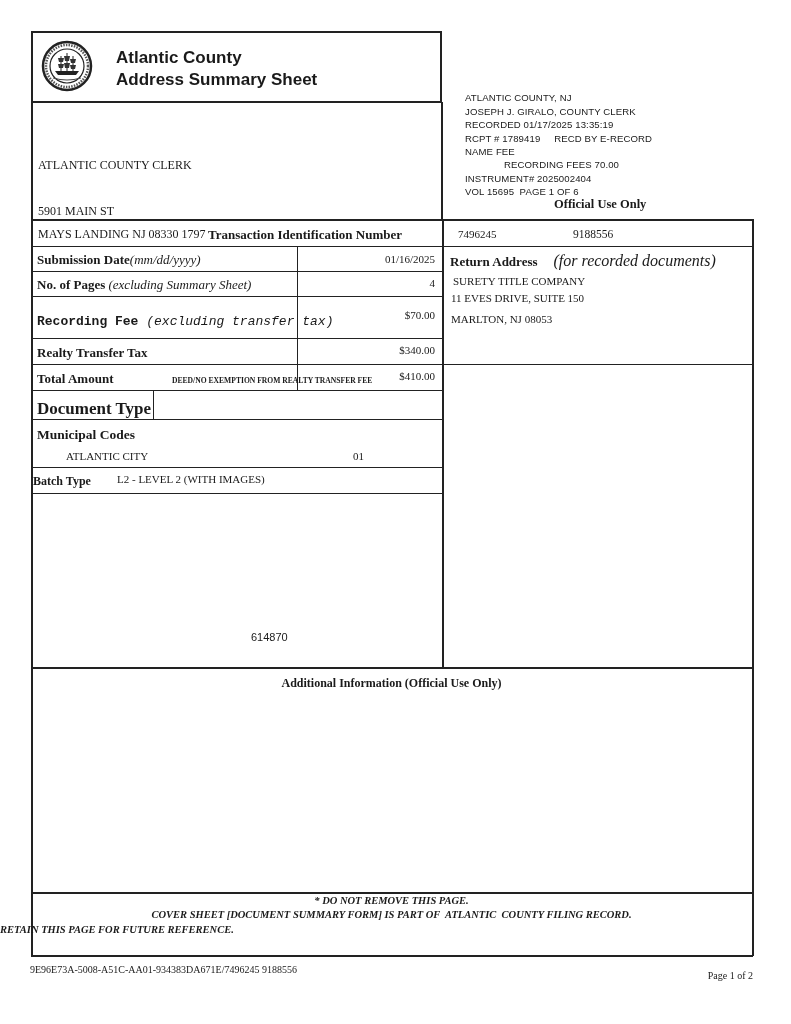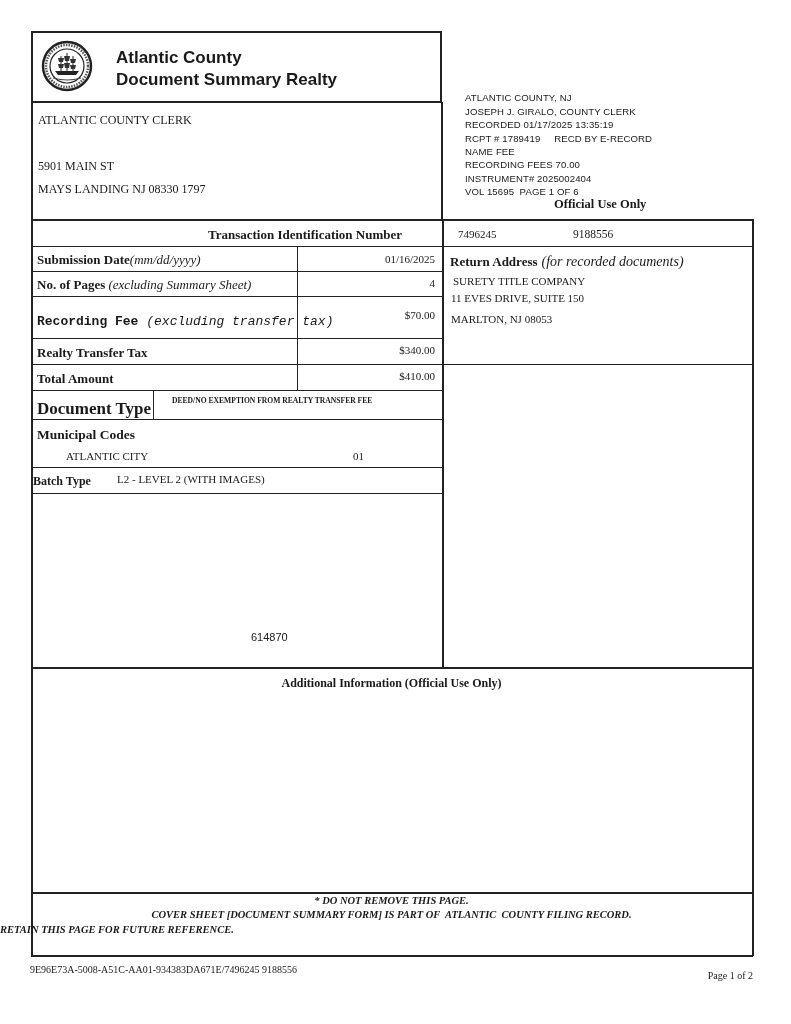--- a/index.html
+++ b/index.html
@@ -17,21 +17,21 @@
   .bold { font-weight: bold; }
   .ital { font-style: italic; }
 
   
   #header-box { left: 31px; top: 31px; width: 411px; height: 72px; border: 2px solid #222; }
   #seal { left: 41px; top: 40px; width: 52px; height: 52px; }
   #title1 { left: 116px; top: 48px; font-size: 17px; font-weight: bold; }
   #title2 { left: 116px; top: 70px; font-size: 17px; font-weight: bold; }
 
   
-  .clerk-line { left: 38px; font-size: 12px; }
+  .clerk-line { left: 38px; font-size: 12px; margin-top: 45px; }
 
   
   .stamp-line { left: 465px; font-size: 9.6px; line-height: 12px; letter-spacing: 0.1px; }
 
   .lbl { font-size: 13px; }
   .val { font-size: 11px; text-align: right; }
 </style>
 </head>
 <body>
 
@@ -41,34 +41,34 @@
   <circle cx="26" cy="26" r="17" fill="none" stroke="#222" stroke-width="1.2"></circle>
   <circle cx="26" cy="26" r="21" fill="none" stroke="#555" stroke-width="2.5" stroke-dasharray="1.5 1.2"></circle>
   <path d="M14 31 L38 31 L35 35 L17 35 Z" fill="#222"></path>
   <line x1="20" y1="16" x2="20" y2="31" stroke="#222" stroke-width="1"></line>
   <line x1="26" y1="13" x2="26" y2="31" stroke="#222" stroke-width="1"></line>
   <line x1="32" y1="16" x2="32" y2="31" stroke="#222" stroke-width="1"></line>
   <path d="M17 18 L23 18 L22 22 L18 22 Z M23 16 L29 16 L28 21 L24 21 Z M29 19 L35 19 L34 23 L30 23 Z M17 24 L23 24 L22 28 L18 28 Z M23 23 L29 23 L28 28 L24 28 Z M29 25 L35 25 L34 29 L30 29 Z" fill="#333"></path>
   <path d="M12 38 Q26 42 40 38" fill="none" stroke="#444" stroke-width="1"></path>
 </svg>
 <div id="title1" class="abs sans">Atlantic County</div>
-<div id="title2" class="abs sans">Document Summary Realty</div>
+<div id="title2" class="abs sans">Address Summary Sheet</div>
 
 <div class="line-v" style="left:31px; top:102px; height:118px;"></div>
 <div class="line-v" style="left:441px; top:102px; height:118px;"></div>
 <div class="abs clerk-line serif" style="top:113px;">ATLANTIC COUNTY CLERK</div>
 <div class="abs clerk-line serif" style="top:159px;">5901 MAIN ST</div>
 <div class="abs clerk-line serif" style="top:182px;">MAYS LANDING NJ 08330 1797</div>
 
 <div class="abs sans stamp-line" style="top:92px;">ATLANTIC COUNTY, NJ</div>
 <div class="abs sans stamp-line" style="top:106px;">JOSEPH J. GIRALO, COUNTY CLERK</div>
 <div class="abs sans stamp-line" style="top:119px;">RECORDED 01/17/2025 13:35:19</div>
 <div class="abs sans stamp-line" style="top:133px; white-space:pre;">RCPT # 1789419     RECD BY E-RECORD</div>
 <div class="abs sans stamp-line" style="top:146px;">NAME FEE</div>
-<div class="abs sans stamp-line" style="top:159px;">RECORDING FEES 70.00</div>
+<div class="abs sans stamp-line" style="top:159px;margin-left:39px;">RECORDING FEES 70.00</div>
 <div class="abs sans stamp-line" style="top:173px;">INSTRUMENT# 2025002404</div>
 <div class="abs sans stamp-line" style="top:186px; white-space:pre;">VOL 15695  PAGE 1 OF 6</div>
 <div class="abs serif bold" style="left:554px; top:197px; font-size:12.5px;">Official Use Only</div>
 
 <div class="line-h" style="left:31px; top:219px; width:722px;"></div>
 
 <div class="line-v" style="left:31px; top:219px; width:0; height:737px;"></div>
 <div class="line-v" style="left:752px; top:219px; height:737px;"></div>
 
 <div class="line-v" style="left:442px; top:219px; height:449px;"></div>
@@ -111,34 +111,34 @@
 </div>
 <div class="abs serif val" style="right:356px; top:309px;">$70.00</div>
 
 <div class="abs serif lbl bold" style="left:37px; top:345px;">Realty Transfer Tax</div>
 <div class="abs serif val" style="right:356px; top:344px;">$340.00</div>
 
 <div class="abs serif lbl bold" style="left:37px; top:371px;">Total Amount</div>
 <div class="abs serif val" style="right:356px; top:370px;">$410.00</div>
 
 <div class="abs serif bold" style="left:37px; top:399px; font-size:17px;">Document Type</div>
-<div class="abs serif bold" style="left:160px; top:396px; font-size:7.6px;padding-left:12px;">DEED/NO EXEMPTION FROM REALTY TRANSFER FEE</div>
+<div class="abs serif bold" style="left:160px; top:376px; font-size:7.6px;padding-left:12px;">DEED/NO EXEMPTION FROM REALTY TRANSFER FEE</div>
 
 <div class="abs serif bold" style="left:37px; top:427px; font-size:13.5px;">Municipal Codes</div>
 <div class="abs serif" style="left:66px; top:450px; font-size:11px;">ATLANTIC CITY</div>
 <div class="abs serif" style="left:353px; top:450px; font-size:11px;">01</div>
 
 <div class="abs serif bold" style="left:33px; top:474px; font-size:12px;">Batch Type</div>
 <div class="abs serif" style="left:117px; top:473px; font-size:11px;">L2 - LEVEL 2 (WITH IMAGES)</div>
 
 <div class="abs sans" style="left:215px; top:631px; font-size:11px;padding-left:36px;">614870</div>
 
 <div class="abs serif" style="left:450px; top:252px;">
   <span class="bold" style="font-size:13px;">Return Address</span>
-  <span class="ital" style="font-size:14px; margin-left:0;">(for recorded documents)</span>
+  <span class="ital" style="font-size:16px; margin-left:12px;">(for recorded documents)</span>
 </div>
 <div class="abs serif" style="left:453px; top:275px; font-size:11px;">SURETY TITLE COMPANY</div>
 <div class="abs serif" style="left:451px; top:292px; font-size:11px;">11 EVES DRIVE, SUITE 150</div>
 <div class="abs serif" style="left:451px; top:313px; font-size:11px;">MARLTON, NJ 08053</div>
 
 <div class="abs serif bold" style="left:0; width:783px; text-align:center; top:676px; font-size:12px;">Additional Information (Official Use Only)</div>
 
 <div class="abs serif bold ital" style="left:0; width:783px; text-align:center; top:895px; font-size:10.5px;">* DO NOT REMOVE THIS PAGE.</div>
 <div class="abs serif bold ital" style="left:0; width:783px; text-align:center; top:909px; font-size:10.5px; white-space:pre;">COVER SHEET [DOCUMENT SUMMARY FORM] IS PART OF  ATLANTIC  COUNTY FILING RECORD.</div>
 <div class="abs serif bold ital" style="left:0; width:783px; top:924px; font-size:10.5px;">RETAIN THIS PAGE FOR FUTURE REFERENCE.</div>

